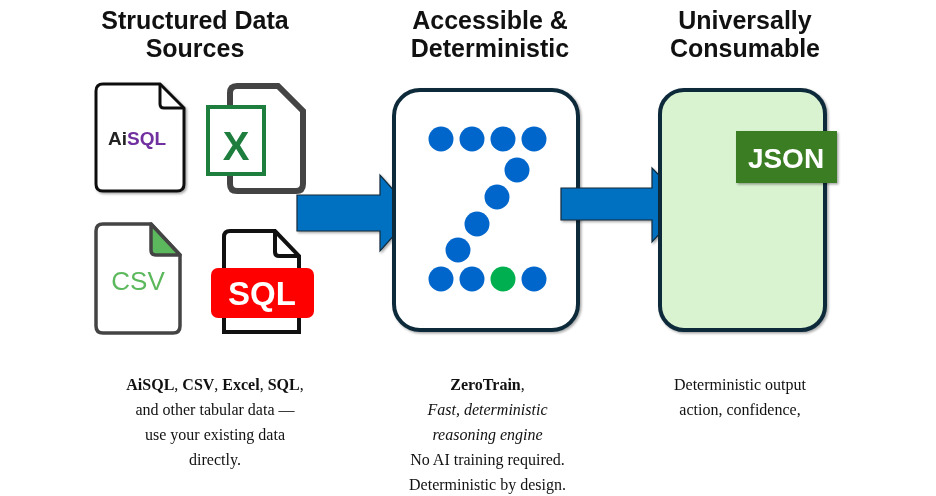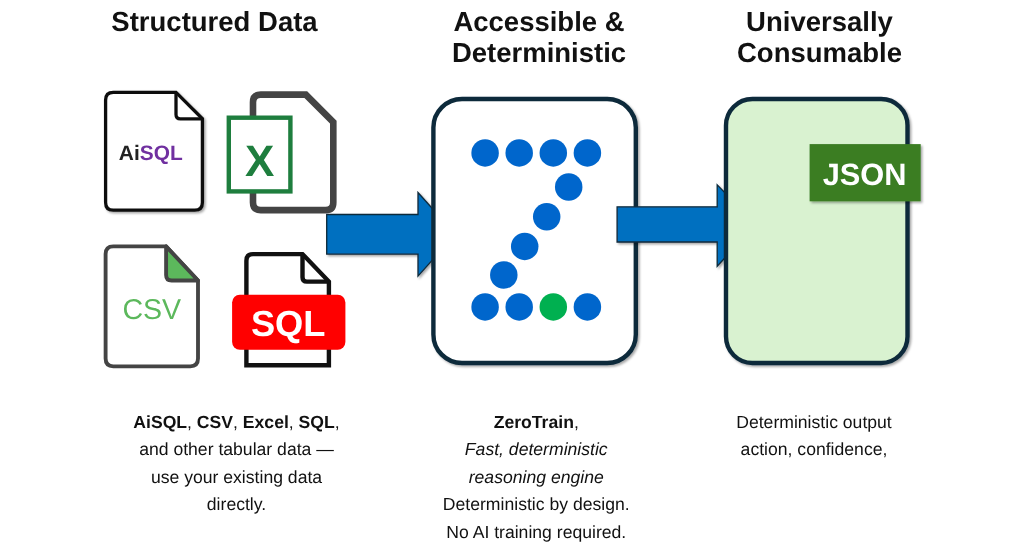--- a/index.html
+++ b/index.html
@@ -1,30 +1,31 @@
 <!DOCTYPE html>
 <html><head>
 <meta charset="utf-8">
 <style>
   html, body { margin: 0; padding: 0; background: #ffffff; }
   body { width: 936px; height: 496px; position: relative; overflow: hidden;
          font-family: "Liberation Sans", "DejaVu Sans", sans-serif; color: #111; }
   .abs { position: absolute; }
   .heading { position: absolute; text-align: center; font-weight: bold; font-size: 25px;
              line-height: 28px; color: #111; }
-  .caption { position: absolute; text-align: center; font-size: 16px; line-height: 25px; color: #111; }
+  .caption { position: absolute; text-align: center; font-size: 16px; line-height: 25px; color: #111; font-family: Liberation Serif, serif; }
   .caption b { font-weight: bold; }
   .caption i { font-style: italic; }
   svg text { font-family: "Liberation Sans", "DejaVu Sans", sans-serif; }
 </style>
 </head>
 <body>
 
 <div class="heading" style="left:95px; top:6px; width:200px;">
   <div>Structured Data</div>
+  <div>Sources</div>
 </div>
 <div class="heading" style="left:390px; top:6px; width:200px;">
   <div>Accessible &amp;</div>
   <div>Deterministic</div>
 </div>
 <div class="heading" style="left:645px; top:6px; width:200px;">
   <div>Universally</div>
   <div>Consumable</div>
 </div>
 
@@ -92,20 +93,20 @@
   <div><b>AiSQL</b>, <b>CSV</b>, <b>Excel</b>, <b>SQL</b>,</div>
   <div>and other tabular data —</div>
   <div>use your existing data</div>
   <div>directly.</div>
 </div>
 
 <div class="caption" style="left:380px; top:372px; width:215px;">
   <div><b>ZeroTrain</b>,</div>
   <div><i>Fast, deterministic</i></div>
   <div><i>reasoning engine</i></div>
+  <div>No AI training required.</div>
   <div>Deterministic by design.</div>
-  <div>No AI training required.</div>
 </div>
 
 <div class="caption" style="left:640px; top:372px; width:200px;">
   <div>Deterministic output</div>
   <div>action, confidence,</div>
 </div>
 
 </body></html>

